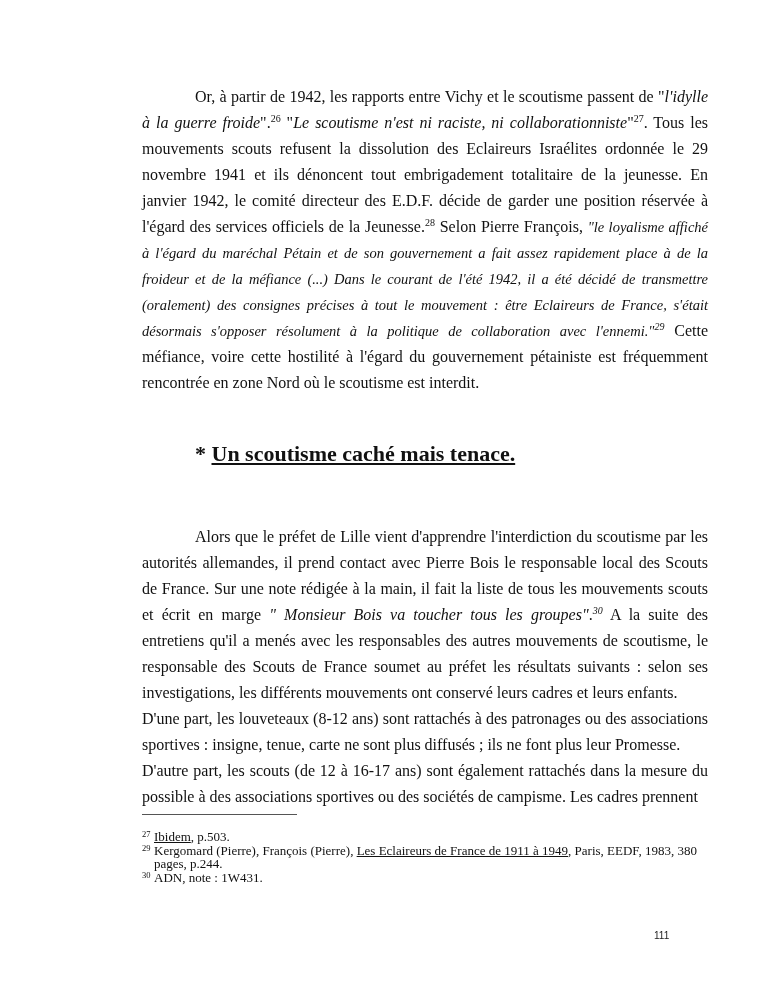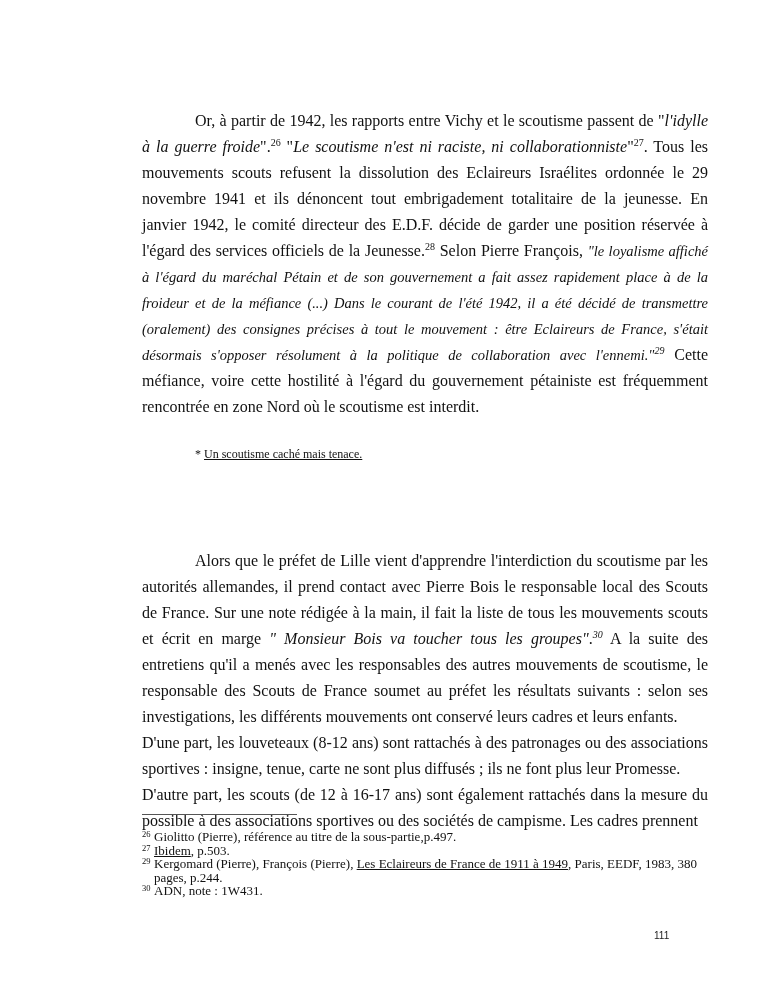--- a/index.html
+++ b/index.html
@@ -22,43 +22,42 @@
       width: 566px;
     }
     .para {
       font-size: 16px;
       line-height: 26px;
       text-align: justify;
       margin: 0;
     }
     .indent {
       text-indent: 53px;
-      margin-top: 24px;
     }
     .noindent {
       text-indent: 0;
     }
     .quote-small {
       font-size: 14.5px;
       font-style: italic;
     }
     em, .it {
       font-style: italic;
     }
     sup {
       font-size: 10px;
       line-height: 0;
       vertical-align: 6px;
     }
     .section-heading {
       position: absolute;
       left: 195px;
       top: 441px;
-      font-size: 12px;
-      font-weight: normal;
+      font-size: 22px;
+      font-weight: bold;
       line-height: 26px;
     }
     .section-heading .title {
       text-decoration: underline;
     }
     .para2 {
       position: absolute;
       left: 142px;
       top: 524px;
       width: 566px;
@@ -112,19 +111,18 @@
 
 <div class="para2">
   <p class="para indent" style="text-align: justify;"><span>Alors que le préfet de Lille vient d'apprendre l'interdiction du scoutisme par les autorités allemandes, il prend contact avec Pierre Bois le responsable local des Scouts de France. Sur une note rédigée à la main, il fait la liste de tous les mouvements scouts et écrit en marge </span><em>" Monsieur Bois va toucher tous les groupes"</em><span>.</span><sup class="it">30</sup><span> A la suite des entretiens qu'il a menés avec les responsables des autres mouvements de scoutisme, le responsable des Scouts de France soumet au préfet les résultats suivants : selon ses investigations, les différents mouvements ont conservé leurs cadres et leurs enfants.</span></p>
   <p class="para noindent">D'une part, les louveteaux (8-12 ans) sont rattachés à des patronages ou des associations sportives : insigne, tenue, carte ne sont plus diffusés ; ils ne font plus leur Promesse.</p>
   <p class="para noindent">D'autre part, les scouts (de 12 à 16-17 ans) sont également rattachés dans la mesure du possible à des associations sportives ou des sociétés de campisme. Les cadres prennent</p>
 </div>
 
 <div class="footnote-rule"></div>
 
 <div class="footnotes">
-  <p class="fn"><sup>26</sup><span>Giolitto (Pierre), référence au titre de la sous-partie,p.497.</span></p>
   <p class="fn"><sup>27</sup><span class="ul">Ibidem</span><span>, p.503.</span></p>
   <p class="fn"><sup>29</sup><span>Kergomard (Pierre), François (Pierre), </span><span class="ul">Les Eclaireurs de France de 1911 à 1949</span><span>, Paris, EEDF, 1983, 380 pages, p.244.</span></p>
   <p class="fn"><sup>30</sup><span>ADN, note : 1W431.</span></p>
 </div>
 
 <div class="page-number">111</div>
 
 </body></html>

